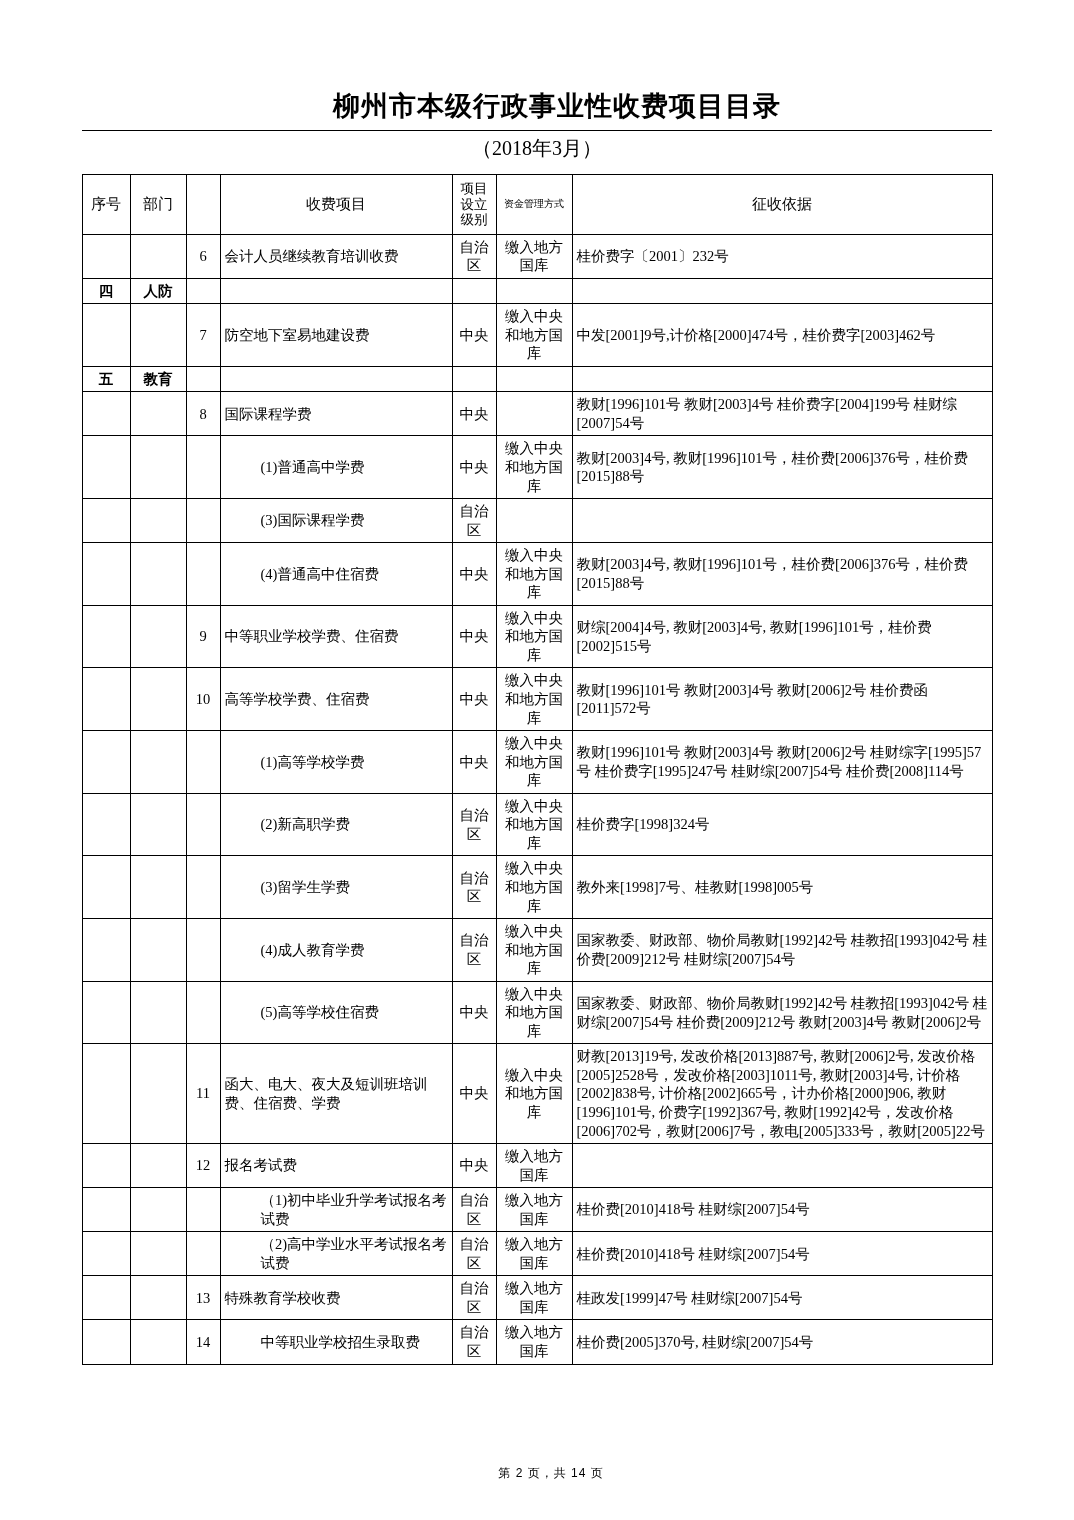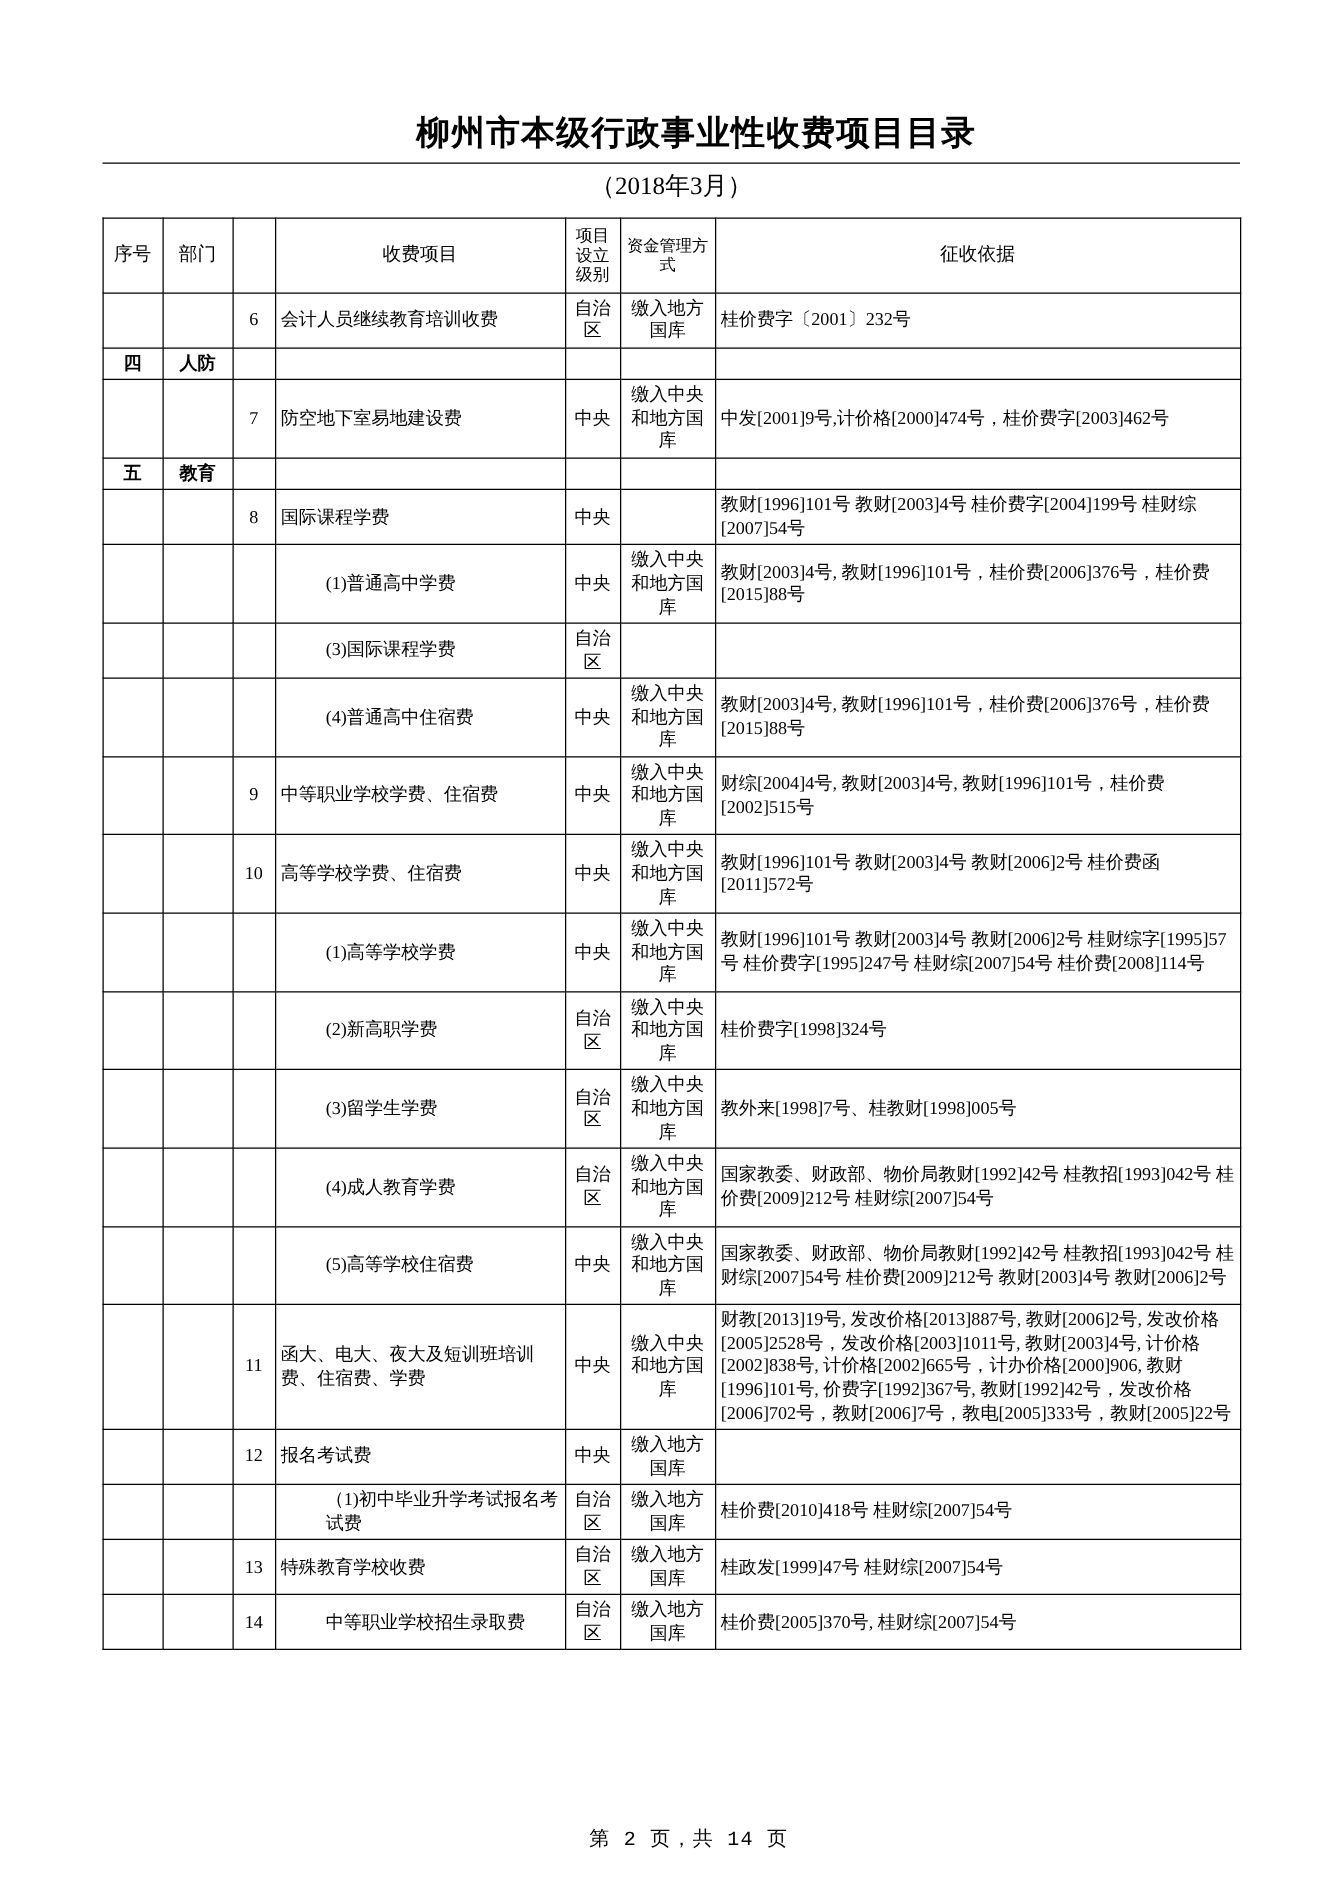--- a/index.html
+++ b/index.html
@@ -78,22 +78,22 @@
   .cell-item.indent { padding-left: 40px; }
   .cell-level { text-align: center; font-size: 13.5px; line-height: 1.15; }
   .cell-fund { text-align: center; font-size: 13px; line-height: 1.2; }
   .cell-basis { text-align: left; font-size: 14px; line-height: 1.34; padding-left: 6px; }
   .footer {
     position: absolute;
     left: 0;
     right: 0;
     bottom: 38px;
     text-align: center;
-    font-size: 16px;
-    font-family: Liberation Mono, monospace;
+    font-size: 12px;
+    font-family: Liberation Sans, sans-serif;
     letter-spacing: 1px;
     padding-left: 28px;
   }
 </style>
 </head>
 <body>
 
 <div class="page">
 
   <h1 class="doc-title">柳州市本级行政事业性收费项目目录</h1>
@@ -110,21 +110,21 @@
         <col class="c-fund">
         <col class="c-basis">
     </colgroup>
     <thead>
       <tr>
         <th>序号</th>
         <th>部门</th>
         <th></th>
         <th>收费项目</th>
         <th style="font-size:13.5px;line-height:1.15;">项目设立级别</th>
-        <th style="font-size:13px;line-height:1.2;">资金管理方式</th>
+        <th style="font-size:10px;line-height:1.2;">资金管理方式</th>
         <th>征收依据</th>
       </tr>
     </thead>
     <tbody id="tbody">
         <tr>
           <td class="cell-seq"></td>
           <td class="cell-dept"></td>
           <td class="cell-num">6</td>
           <td class="cell-item">会计人员继续教育培训收费</td>
           <td class="cell-level">自治区</td>
@@ -280,20 +280,29 @@
           <td class="cell-dept"></td>
           <td class="cell-num"></td>
           <td class="cell-item indent">（1)初中毕业升学考试报名考试费</td>
           <td class="cell-level">自治区</td>
           <td class="cell-fund">缴入地方国库</td>
           <td class="cell-basis">桂价费[2010]418号 桂财综[2007]54号</td>
         </tr>
         <tr>
           <td class="cell-seq"></td>
           <td class="cell-dept"></td>
+          <td class="cell-num"></td>
+          <td class="cell-item indent">（2)高中学业水平考试报名考试费</td>
+          <td class="cell-level">自治区</td>
+          <td class="cell-fund">缴入地方国库</td>
+          <td class="cell-basis">桂价费[2010]418号 桂财综[2007]54号</td>
+        </tr>
+        <tr>
+          <td class="cell-seq"></td>
+          <td class="cell-dept"></td>
           <td class="cell-num">13</td>
           <td class="cell-item">特殊教育学校收费</td>
           <td class="cell-level">自治区</td>
           <td class="cell-fund">缴入地方国库</td>
           <td class="cell-basis">桂政发[1999]47号 桂财综[2007]54号</td>
         </tr>
         <tr>
           <td class="cell-seq"></td>
           <td class="cell-dept"></td>
           <td class="cell-num">14</td>

